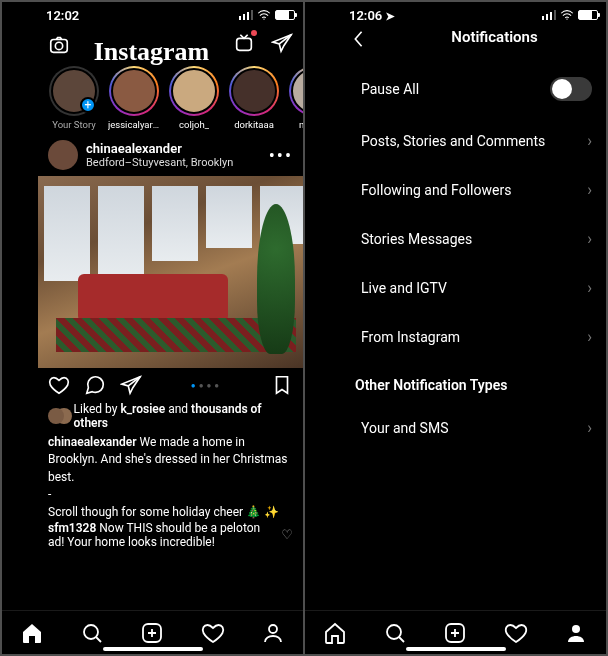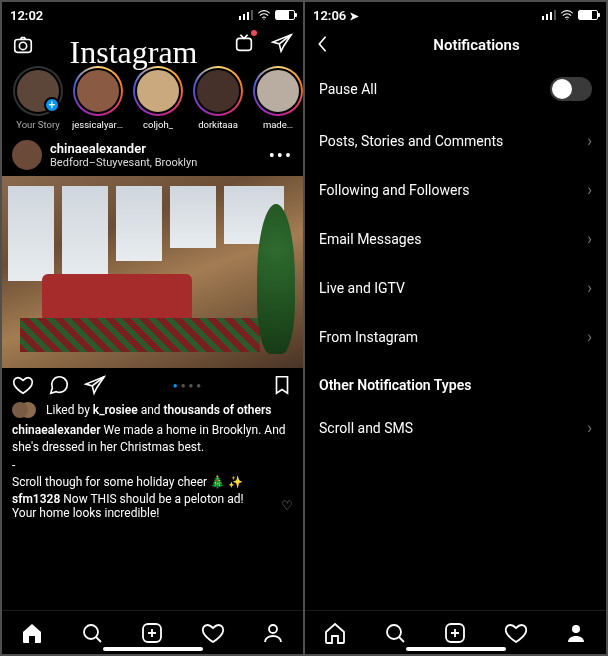--- a/index.html
+++ b/index.html
@@ -5,36 +5,36 @@
   * { margin: 0; padding: 0; box-sizing: border-box; }
   body {
     background: #1a1a1a;
     font-family: -apple-system, BlinkMacSystemFont, "Segoe UI", Roboto, Helvetica, Arial, sans-serif;
     color: #fff;
     width: 608px;
     height: 656px;
     overflow: hidden;
   }
   .shell { display: flex; width: 608px; height: 656px; background:#4f4f4f; gap:2px; padding:2px; }
-  .phone { flex: 1 1 0; background: #000; display: flex; flex-direction: column; position: relative; overflow:hidden; }
+  .phone { flex: 1 1 0; background: #000; display: flex; flex-direction: column; position: relative; overflow:hidden;padding-left:36px; }
 
   
   .statusbar { height: 26px; display: flex; justify-content: space-between; align-items: center; padding: 0 8px; font-size: 13px; font-weight: 600; }
   .statusbar .right { display: flex; align-items: center; gap: 4px; }
   .sig { display:inline-flex; align-items:flex-end; gap:1.5px; }
   .sig i { width:2.5px; background:#fff; display:inline-block; }
   .sig i:nth-child(1){height:4px}.sig i:nth-child(2){height:6px}.sig i:nth-child(3){height:8px}.sig i:nth-child(4){height:10px;background:#555}
   .batt { width:20px;height:10px;border:1px solid #fff;border-radius:2px;position:relative;}
   .batt::after{content:"";position:absolute;right:-3px;top:2px;width:2px;height:4px;background:#fff;border-radius:0 1px 1px 0;}
   .batt i{display:block;height:100%;width:70%;background:#fff;}
   .locarrow { font-size:11px; }
 
   
   .ighead { height: 34px; display:flex; align-items:center; justify-content:space-between; padding:0 10px; }
-  .ighead .brand { font-family: "Brush Script MT","Segoe Script",cursive; font-size:32px; font-weight:400; letter-spacing:0;margin-top:14px; }
+  .ighead .brand { font-family: "Brush Script MT","Segoe Script",cursive; font-size:26px; font-weight:700; letter-spacing:0;margin-top:14px; }
   .ighead .actions { display:flex; gap:16px; align-items:center; }
   .camicon, .tvicon, .sendicon { width:22px;height:22px;display:flex;align-items:center;justify-content:center; }
   .reddot { position:absolute; top:-2px; right:-2px; width:6px;height:6px;background:#ed4956;border-radius:50%;}
   .iconhold { position:relative; }
 
   
   .stories { display:flex; gap:8px; padding:4px 6px 4px 10px; overflow:hidden; }
   .story { width:52px; display:flex; flex-direction:column; align-items:center; gap:3px; flex:0 0 auto; }
   .ring { width:50px;height:50px;border-radius:50%; padding:2px; background:conic-gradient(#feda75,#fa7e1e,#d62976,#962fbf,#4f5bd5,#feda75); }
   .ring.none { background:#333; }
@@ -61,43 +61,43 @@
   .couch{position:absolute;left:40px;top:98px;width:150px;height:48px;background:#a62b2b;border-radius:6px;}
   .tbl{position:absolute;left:18px;top:142px;width:240px;height:34px;background:repeating-linear-gradient(45deg,#7a1f1f,#7a1f1f 6px,#2c5a2c 6px,#2c5a2c 12px);}
   .tree{position:absolute;right:8px;top:28px;width:38px;height:150px;background:radial-gradient(circle at 50% 30%,#2e6b2e,#163a16);border-radius:50% 50% 35% 35%;}
 
   .postact { display:flex; align-items:center; padding:6px 10px; }
   .postact .l { display:flex; gap:14px; }
   .postact .c { flex:1; text-align:center; font-size:8px; color:#555; letter-spacing:3px;}
   .postact .c .active{color:#0095f6}
   .acticon { width:22px;height:22px; }
 
-  .likes { font-size:12px; padding:0 10px 4px; display:flex; align-items:center; gap:10px;}
+  .likes { font-size:12px; padding:0 10px 4px; display:flex; align-items:center; gap:2px;}
   .likeav { width:16px;height:16px;border-radius:50%;background:#7a5b44;box-shadow: 8px 0 0 #8b6a4f; margin-right:8px;}
   .likes b { font-weight:600; }
 
   .cap { font-size:12px; padding:0 10px; line-height:1.45; }
   .cap b { font-weight:600; }
   .viewc { font-size:12px; color:#888; padding:4px 10px 2px; }
   .cmt { font-size:12px; padding:0 10px; display:flex; gap:17px;}
   .cmt .t { flex:1; }
   .cmt b { font-weight:600; }
   .cmtlike { color:#888; font-size:13px; align-self:center;}
 
   
   .tabbar { position:absolute; bottom:0; left:0; right:0; height:44px; background:#000; border-top:1px solid #1a1a1a; display:flex; justify-content:space-around; align-items:center; }
   .tab { width:24px;height:24px; display:flex;align-items:center;justify-content:center;}
   .homeind { position:absolute; bottom:3px; left:50%; transform:translateX(-50%); width:100px;height:4px;background:#fff;border-radius:3px;}
 
   
-  .sethead { height:34px; display:flex; align-items:center; padding:0 10px;gap:42px; }
+  .sethead { height:34px; display:flex; padding:0 10px;gap:42px; }
   .sethead .back { width:24px; font-size:22px; }
   .sethead .title { flex:1; text-align:center; font-weight:600; font-size:15px; margin-left:-24px;}
   .sect { font-weight:600; font-size:14px; padding:16px 14px 10px; }
-  .row { display:flex; align-items:center; justify-content:space-between; padding:15px 14px; font-size:14px; }
+  .row { display:flex; align-items:center; justify-content:space-between; padding:15px 14px; font-size:14px;margin-left:6px; }
   .chev { color:#777; font-size:16px; }
   .toggle { width:42px;height:24px;background:#3a3a3a;border-radius:12px;position:relative; }
   .toggle i { position:absolute; left:2px; top:2px; width:20px;height:20px;background:#fff;border-radius:50%; }
 
   svg { stroke:#fff; fill:none; stroke-width:1.8; }
   .filled svg { fill:#fff; stroke:none; }
 </style>
 </head>
 <body>
 
@@ -319,36 +319,36 @@
 
     <div class="row">
       <span>Posts, Stories and Comments</span>
       <span class="chev">›</span>
     </div>
     <div class="row">
       <span>Following and Followers</span>
       <span class="chev">›</span>
     </div>
     <div class="row">
-      <span>Email Messages</span>
+      <span>Stories Messages</span>
       <span class="chev">›</span>
     </div>
     <div class="row">
       <span>Live and IGTV</span>
       <span class="chev">›</span>
     </div>
     <div class="row">
       <span>From Instagram</span>
       <span class="chev">›</span>
     </div>
 
     <div class="sect">Other Notification Types</div>
 
     <div class="row">
-      <span>Scroll and SMS</span>
+      <span>Your and SMS</span>
       <span class="chev">›</span>
     </div>
 
     <div class="tabbar">
       <span class="tab">
           <svg viewBox="0 0 24 24">
             <path d="M3 11l9-8 9 8v10a1 1 0 01-1 1h-5v-7h-6v7H4a1 1 0 01-1-1V11z"></path>
           </svg>
         </span>
       <span class="tab">

